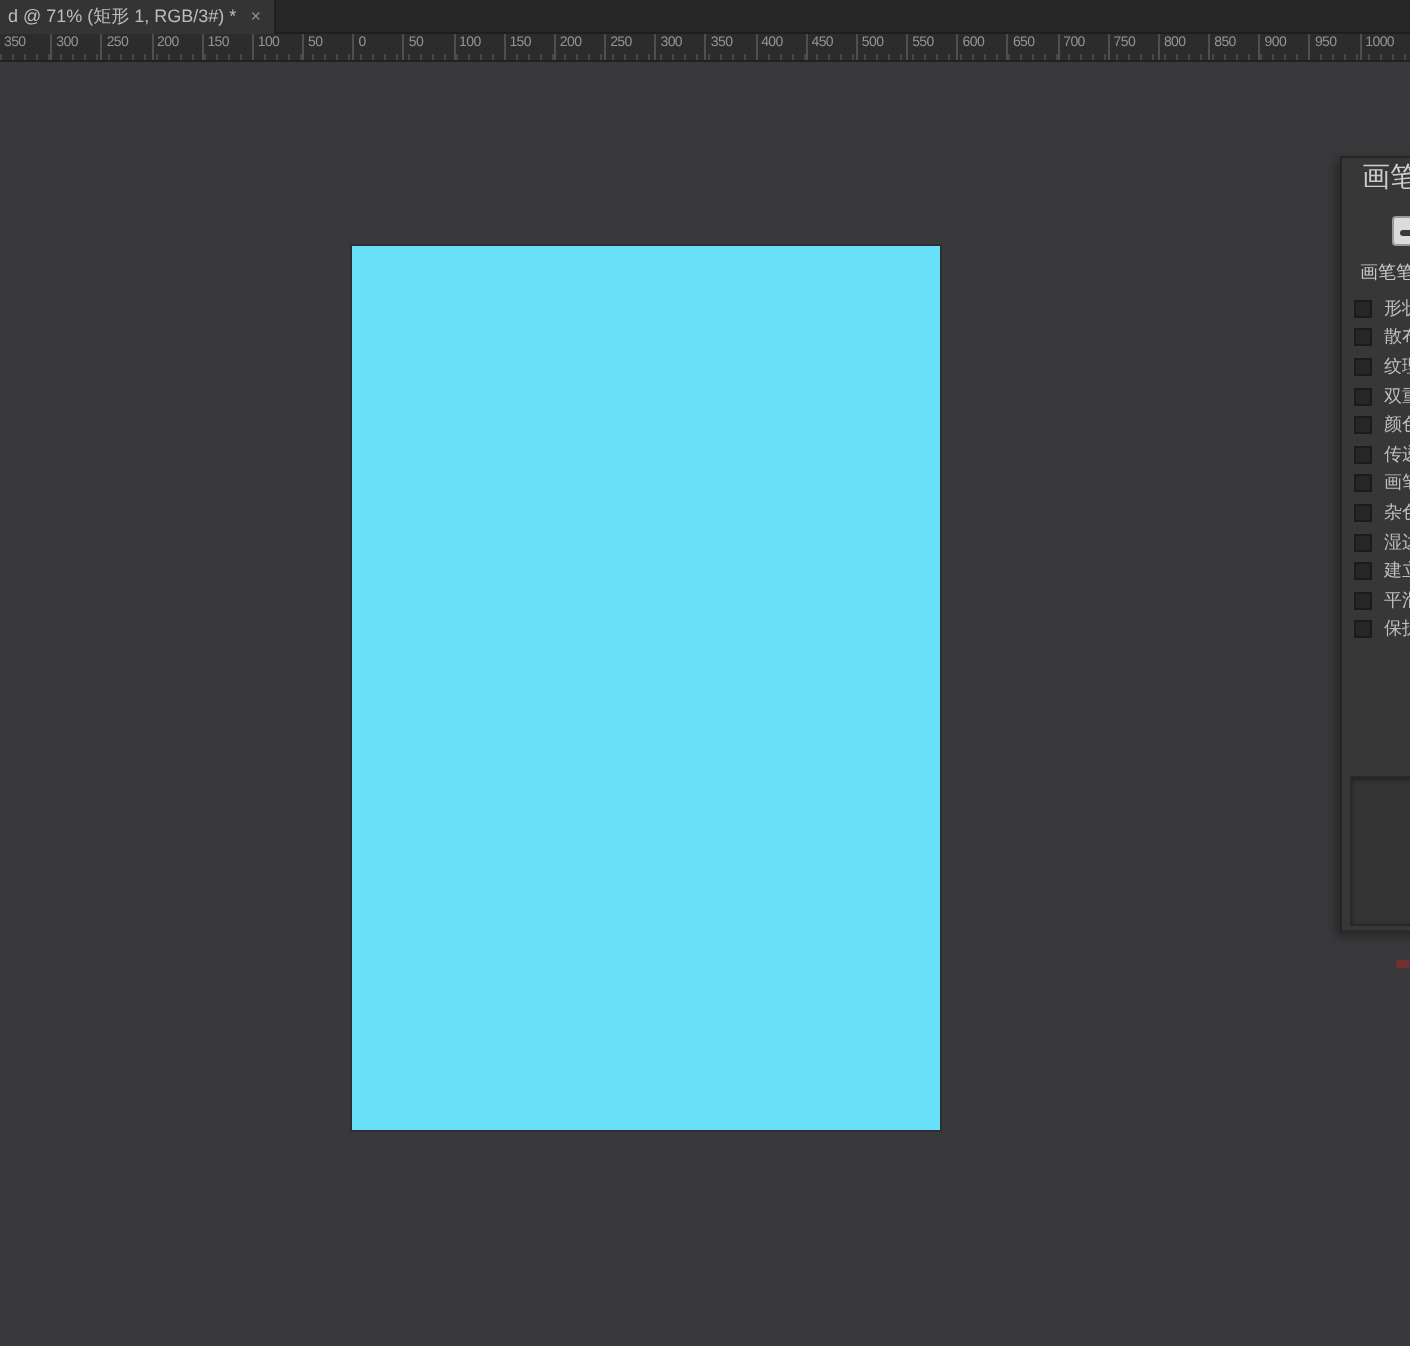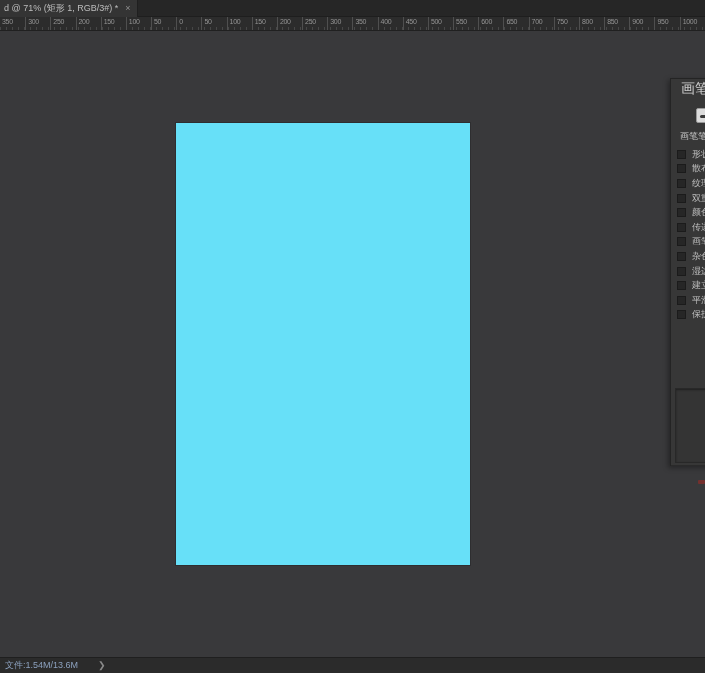--- a/index.html
+++ b/index.html
@@ -222,18 +222,14 @@
             <span class="opt-label">保护纹理</span>
           </div>
         </div>
       <div class="preview-box"></div>
       <div class="panel-footer">
         <div class="footer-dot"></div>
       </div>
     </div>
   </div>
 
-  <div class="statusbar">
-    <span class="status-text">文件:1.54M/13.6M</span>
-    <span class="status-expander">❯</span>
-  </div>
 
 </div>
 
 </body></html>

